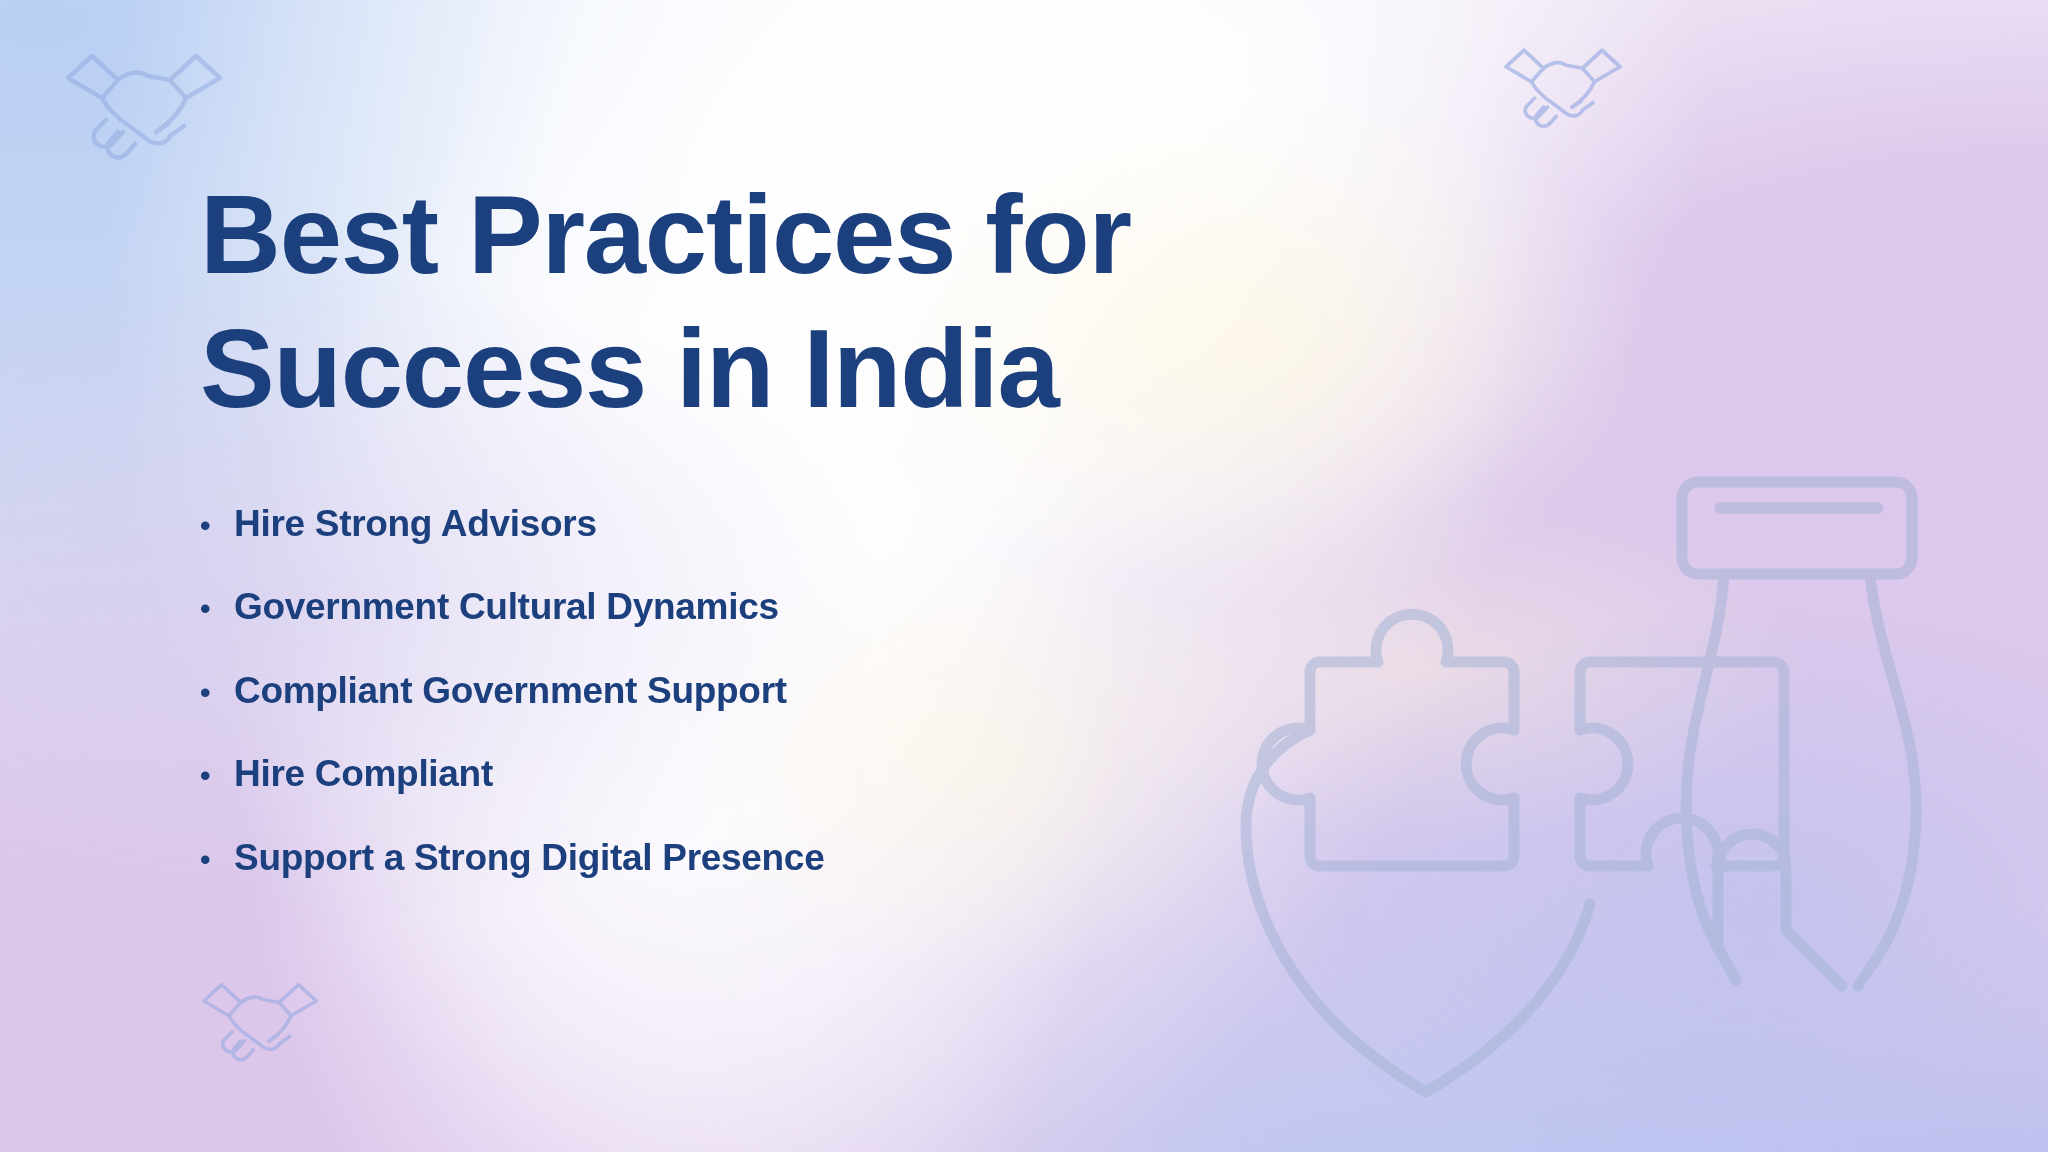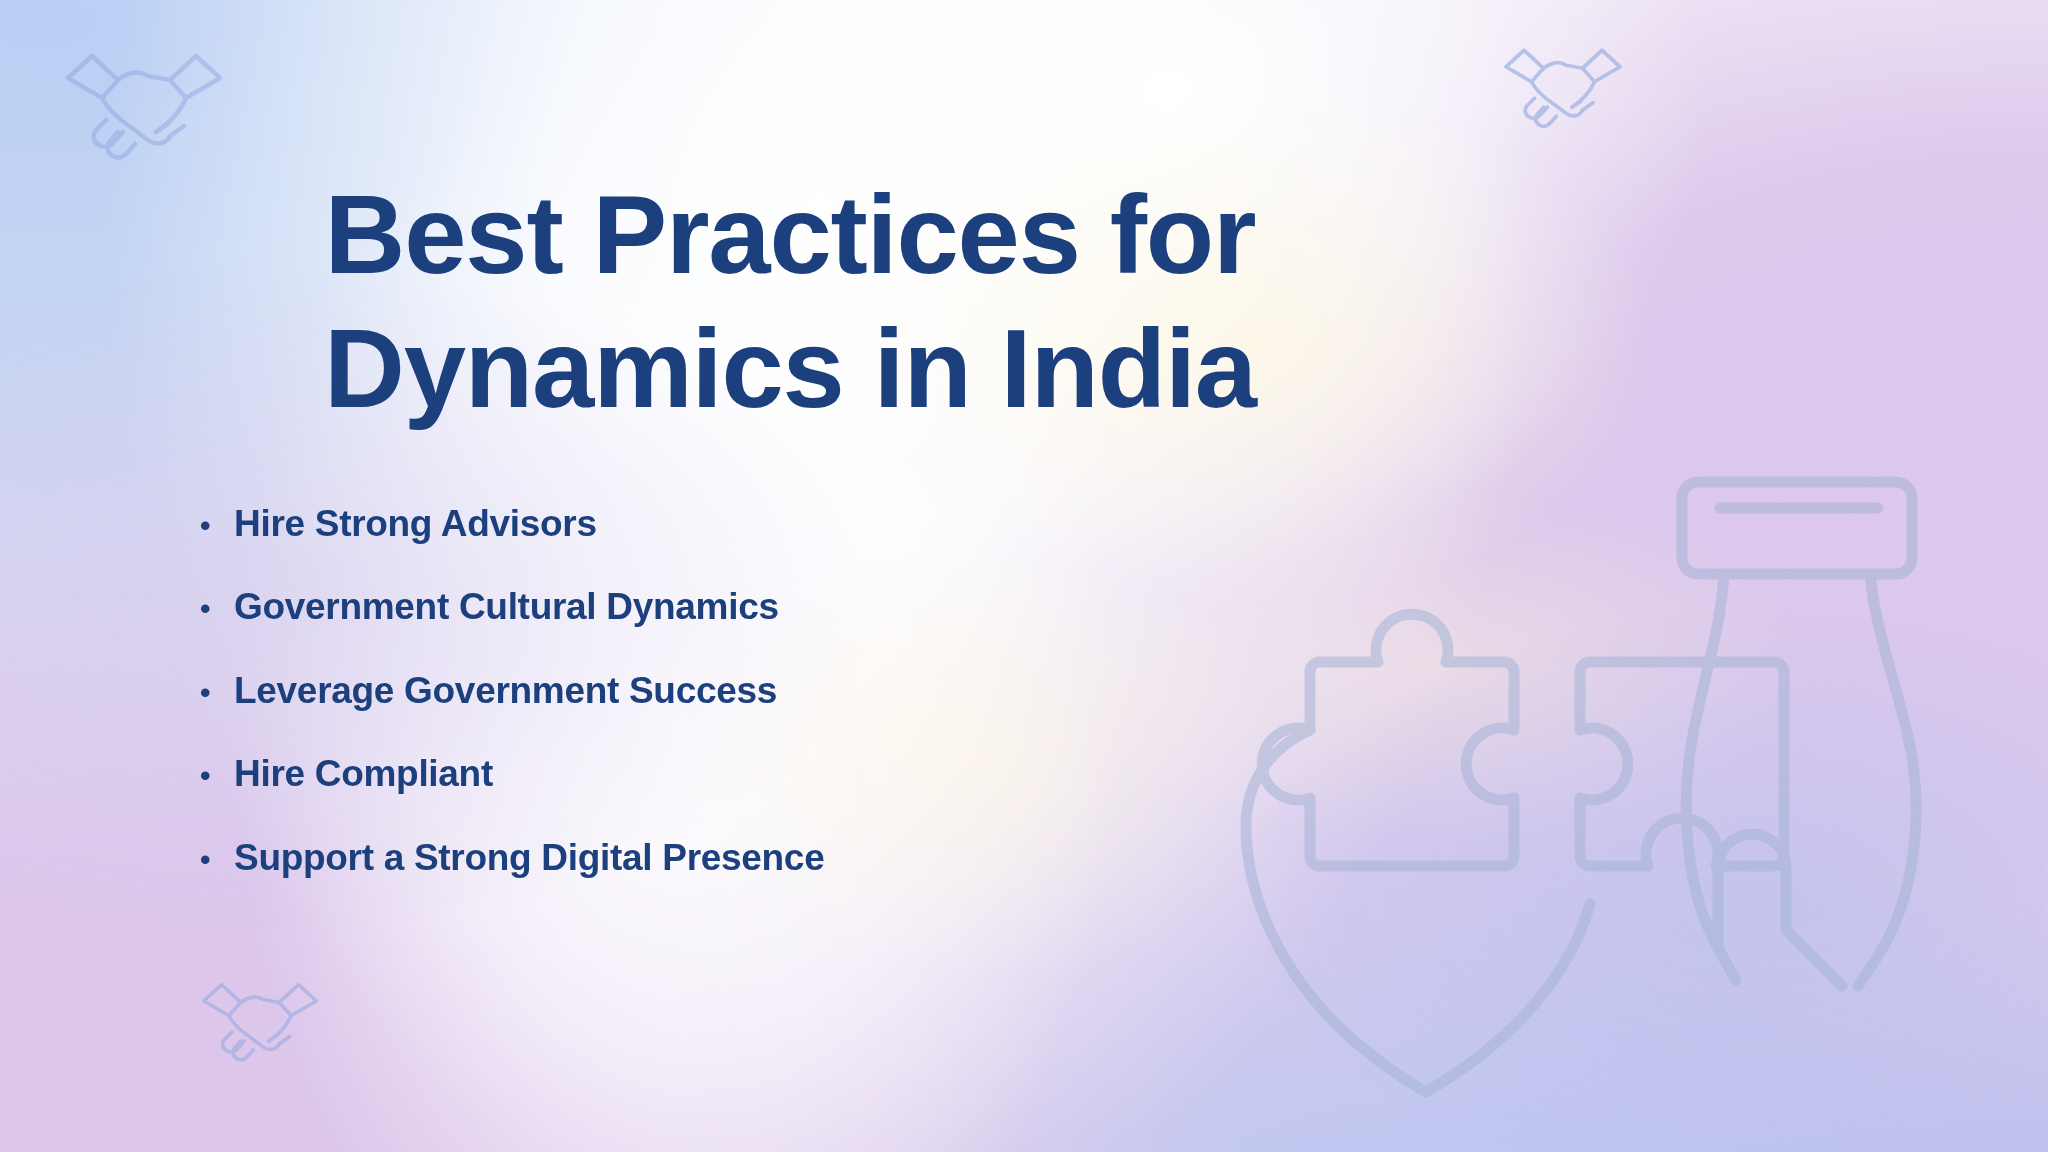--- a/index.html
+++ b/index.html
@@ -80,21 +80,20 @@
 
   .title {
     margin: 0;
     color: #1c3f7d;
     font-family: "Liberation Sans", sans-serif;
     font-size: 112px;
     line-height: 1.20;
     font-weight: 700;
     letter-spacing: -1.2px;
     max-width: 1180px;
-    text-align: center;
   }
 
   .bullets {
     list-style: none;
     margin: 66px 0 0 0;
     padding: 0;
   }
   .bullet {
     display: flex;
     align-items: baseline;
@@ -222,35 +221,35 @@
                  C 300 390 328 348 340 304"></path>
       </g>
     </svg>
   </div>
 
   <div class="content">
 
     <h1 class="title">
       <span>Best Practices for</span>
       <br>
-      <span>Dynamics in India</span>
+      <span>Success in India</span>
     </h1>
 
     <ul class="bullets">
       <li class="bullet">
         <span class="bullet-dot">•</span>
         <span class="bullet-text">Hire Strong Advisors</span>
       </li>
       <li class="bullet">
         <span class="bullet-dot">•</span>
         <span class="bullet-text">Government Cultural Dynamics</span>
       </li>
       <li class="bullet">
         <span class="bullet-dot">•</span>
-        <span class="bullet-text">Leverage Government Success</span>
+        <span class="bullet-text">Compliant Government Support</span>
       </li>
       <li class="bullet">
         <span class="bullet-dot">•</span>
         <span class="bullet-text">Hire Compliant</span>
       </li>
       <li class="bullet">
         <span class="bullet-dot">•</span>
         <span class="bullet-text">Support a Strong Digital Presence</span>
       </li>
     </ul>

